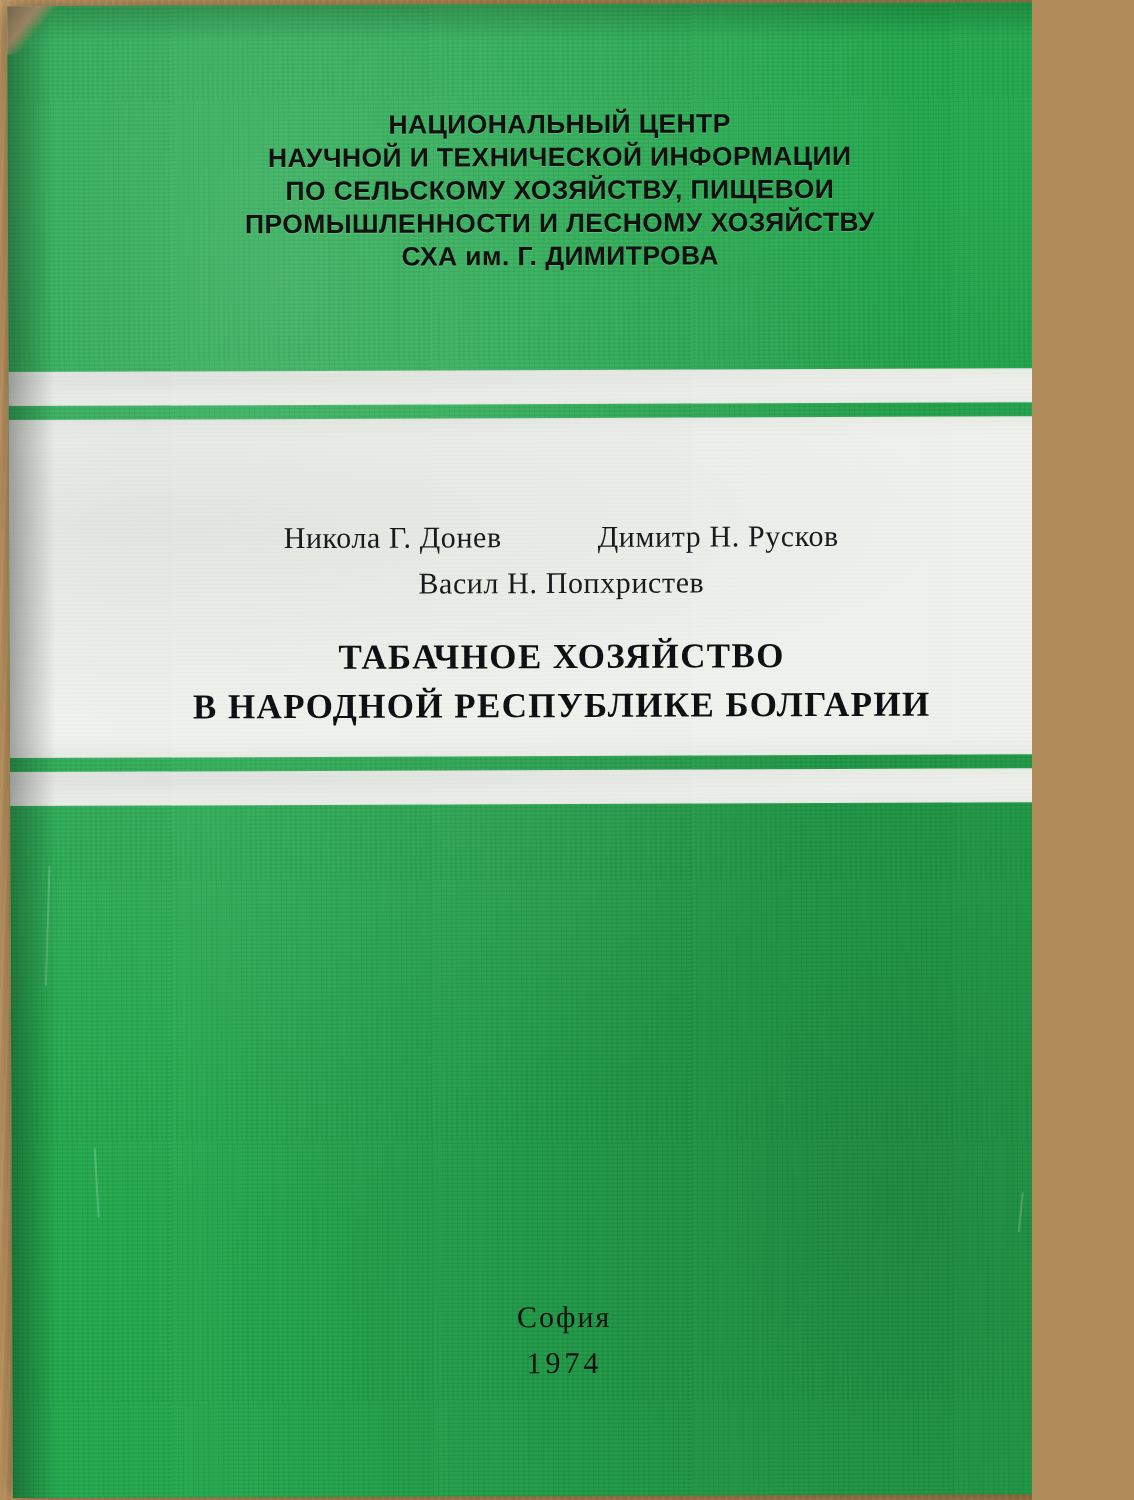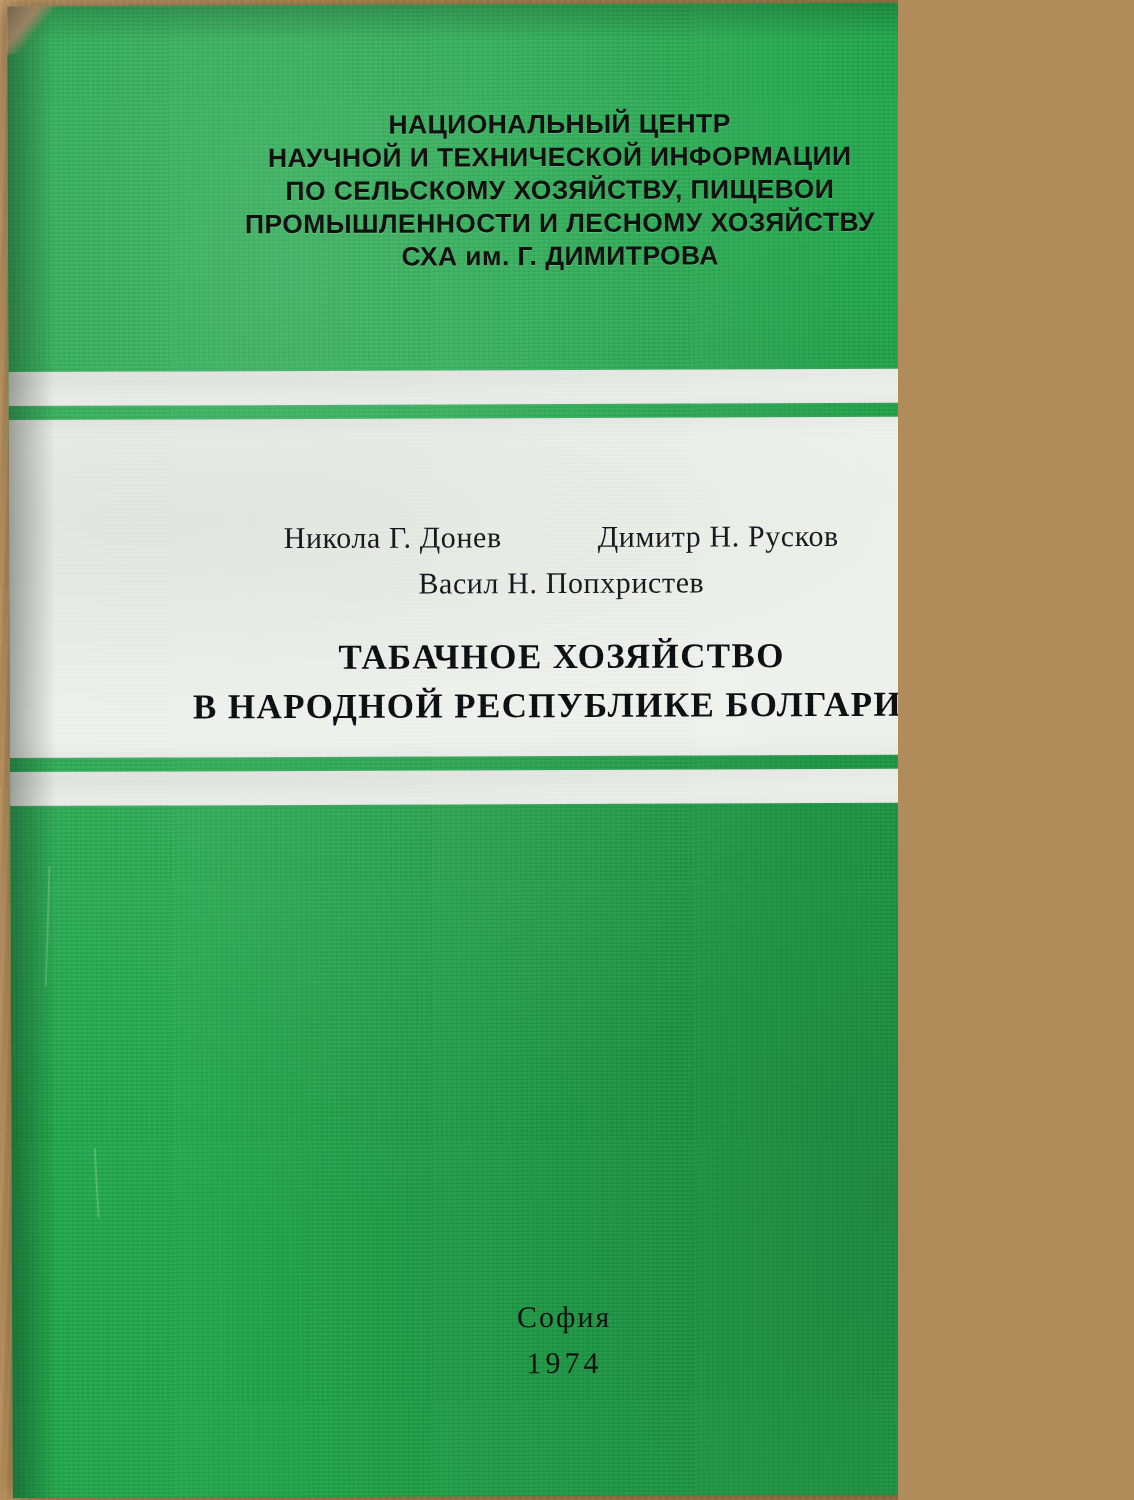--- a/index.html
+++ b/index.html
@@ -10,21 +10,21 @@
   body {
     width: 1134px;
     height: 1500px;
     overflow: hidden;
     font-family: "Liberation Sans", sans-serif;
   }
 
   
   .photo {
     position: relative;
-    width: 898px;
+    width: 1032px;
     height: 1500px;
     background: linear-gradient(100deg, #c9a06a 0%, #bb9057 40%, #a87f4c 100%);
     overflow: hidden;
   }
   .desk-grain {
     position: absolute;
     inset: 0;
     background:
       repeating-linear-gradient(92deg, rgba(255,255,255,0.05) 0px, rgba(255,255,255,0.05) 2px, rgba(0,0,0,0.04) 3px, rgba(0,0,0,0.04) 7px);
     opacity: .7;

